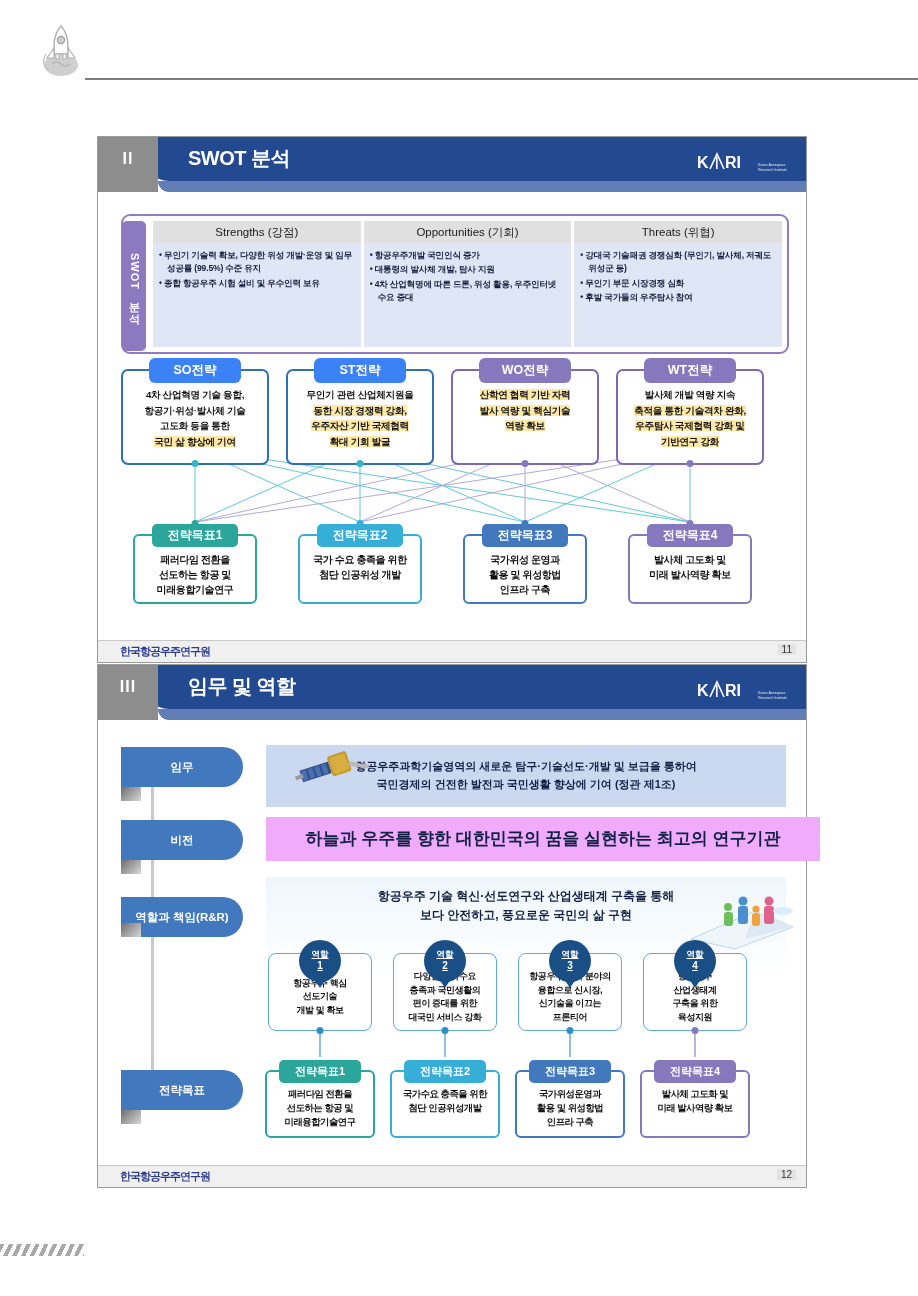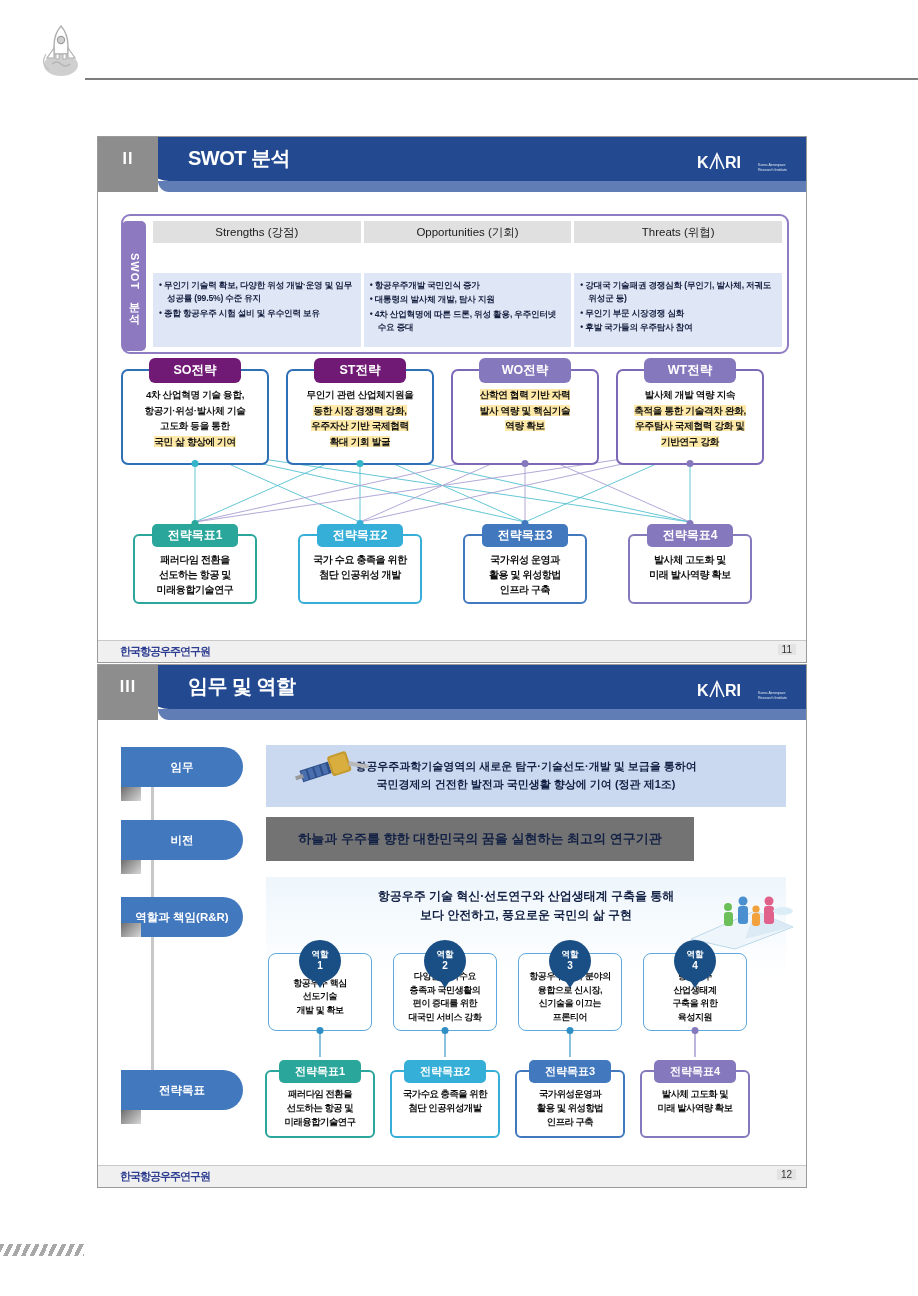--- a/index.html
+++ b/index.html
@@ -49,33 +49,33 @@
   
   .swot-wrap { position:absolute; left:23px; top:77px; width:668px; height:140px;
                border:2px solid #8f7cc3; border-radius:9px; background:#fff; }
   .swot-tab { position:absolute; left:-1px; top:5px; width:24px; height:130px;
               background:#8c79c0; border-radius:5px;
               display:flex; align-items:center; justify-content:center; }
   .swot-tab span { writing-mode:vertical-rl; color:#fff; font-size:11px; font-weight:bold;
                    letter-spacing:1px; }
   .swot-cols { position:absolute; left:30px; top:5px; right:5px; bottom:5px;
                display:flex; gap:3px; }
-  .swot-col { flex:1; display:flex; flex-direction:column;gap:30px; }
+  .swot-col { flex:1; display:flex; flex-direction:column; }
   .swot-head { height:22px; background:#e0e0e0; display:flex; align-items:center;
                justify-content:center; font-size:11.5px; color:#1a1a1a; }
   .swot-body { flex:1; background:#dfe6f6; padding:6px 5px 4px 6px; }
   .swot-li { font-size:8.6px; color:#15203f; line-height:1.55; margin-bottom:1px;
              padding-left:8px; text-indent:-8px; letter-spacing:-.2px; font-weight:bold;}
 
   
   .strat { position:absolute; width:148px; height:96px; border-radius:7px;
            background:#fff; border:2px solid #2f6fb5; }
   .strat.v { border-color:#7d68b8; }
   .strat-tab { position:absolute; left:50%; transform:translateX(-50%); top:-13px;
-               width:92px; height:25px; border-radius:6px; background:#701a75;
+               width:92px; height:25px; border-radius:6px; background:#3b82f6;
                color:#fff; font-size:12.5px; font-weight:bold;
                display:flex; align-items:center; justify-content:center; }
   .strat.v .strat-tab { background:#8678bd; }
   .strat-body { padding:16px 10px 5px; text-align:center; font-size:9.6px;
                 line-height:1.62; color:#111; font-weight:bold; letter-spacing:-.3px;}
   .hl { background:#ffe9a8; }
   .node { position:absolute; bottom:-4px; left:50%; transform:translateX(-50%);
           width:7px; height:7px; border-radius:50%; background:#35b5c8; }
   .strat.v .node { background:#8678bd; }
 
@@ -99,21 +99,21 @@
          display:flex; align-items:center; justify-content:center; text-align:center;
          line-height:1.25; }
   .tag-sh { position:absolute; width:20px; height:14px;
             background:linear-gradient(135deg,#6d6d6d,#d8d8d8); }
   .bigbar { position:absolute; display:flex; align-items:center; justify-content:center;
             text-align:center; color:#122044; font-weight:bold; }
 
   .rolecirc { position:absolute; width:42px; height:42px; border-radius:50%;
               background:#1a4f86; color:#fff; font-size:8.5px; font-weight:bold;
               display:flex; flex-direction:column; align-items:center;
-              justify-content:center; line-height:1.15; z-index:3; }
+              justify-content:center; line-height:1.15; z-index:3;text-decoration:underline; }
   .rolecirc::after { content:""; position:absolute; bottom:-6px; left:50%;
               transform:translateX(-50%); border-left:6px solid transparent;
               border-right:6px solid transparent; border-top:9px solid #1a4f86; }
   .rolebox { position:absolute; width:104px; height:78px; border:1px solid #5fa8dd;
              border-radius:8px; background:#fff; display:flex; align-items:center;
              justify-content:center; text-align:center; font-size:9px; line-height:1.5;
              color:#111; font-weight:bold; letter-spacing:-.4px; padding:2px; }
   .rnode { position:absolute; bottom:-4px; left:50%; transform:translateX(-50%);
            width:7px; height:7px; border-radius:50%; background:#2f8fc4; }
 
@@ -326,21 +326,21 @@
         </div>
         <div class="tag-sh" style="left: 23px; top: 122px;"></div>
         <div class="bigbar" style="left: 168px; width: 520px; top: 80px; height: 62px; background: rgb(203, 217, 240); font-size: 11px; flex-direction: column; line-height: 1.6;">
           <div>항공우주과학기술영역의 새로운 탐구·기술선도·개발 및 보급을 통하여</div>
           <div>국민경제의 건전한 발전과 국민생활 향상에 기여 (정관 제1조)</div>
         </div>
         <div class="tag" style="left: 23px; top: 155px;">
           <div>비전</div>
         </div>
         <div class="tag-sh" style="left: 23px; top: 195px;"></div>
-        <div class="bigbar" style="left: 168px; width: 428px; top: 152px; height: 44px; background: #737373; font-size: 13px; flex-direction: column; line-height: 1.6;">
+        <div class="bigbar" style="left: 168px; width: 554px; top: 152px; height: 44px; background: #f0abfc; font-size: 17px; flex-direction: column; line-height: 1.6;">
           <div>하늘과 우주를 향한 대한민국의 꿈을 실현하는 최고의 연구기관</div>
         </div>
         <div class="tag" style="left: 23px; top: 218px; margin-top: 14px;">
           <div>역할과 책임</div>
           <div>(R&amp;R)</div>
         </div>
         <div class="tag-sh" style="left: 23px; top: 258px;"></div>
         <div class="bigbar" style="left: 168px; width: 520px; top: 212px; height: 100px; background: linear-gradient(rgb(238, 246, 252) 0%, rgb(255, 255, 255) 100%); font-size: 12px; flex-direction: column; line-height: 1.6; justify-content: flex-start; padding-top: 10px;">
           <div>항공우주 기술 혁신·선도연구와 산업생태계 구축을 통해</div>
           <div>보다 안전하고, 풍요로운 국민의 삶 구현</div>

